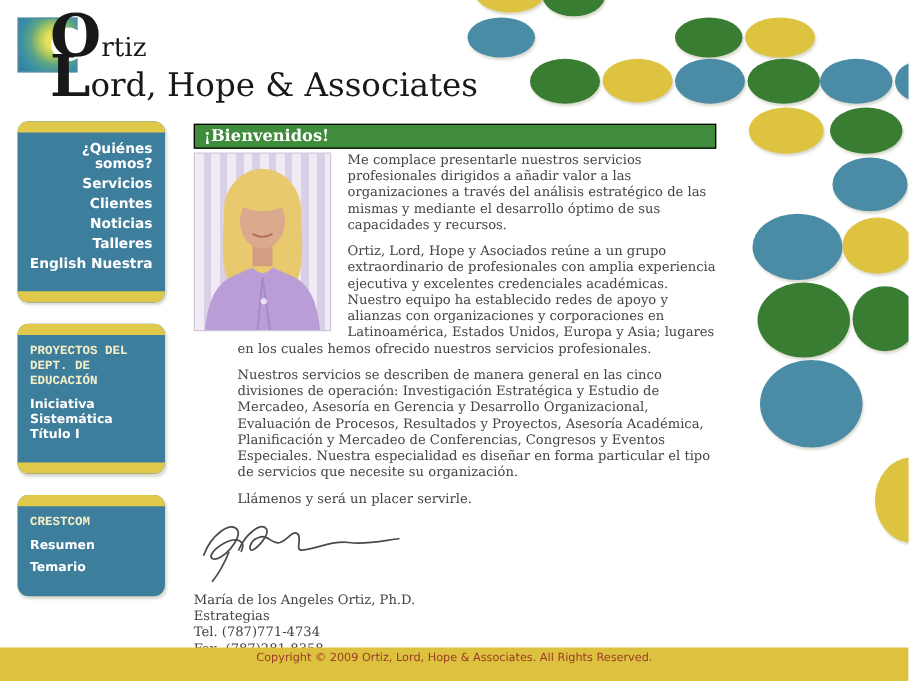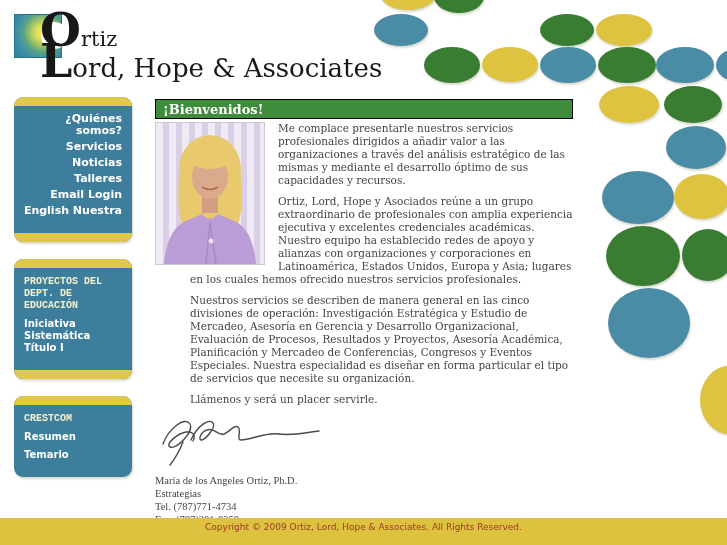--- a/index.html
+++ b/index.html
@@ -41,21 +41,21 @@
   .content{position:absolute;left:155px;top:99px;width:418px;color:#444;}
   .banner{height:20px;line-height:20px;background:#3f8c3c;border:1px solid #000000;
     color:#fff;font-size:13px;font-weight:bold;padding-left:7px;box-sizing:border-box;margin-bottom:3px;}
   .photo{float:left;width:110px;height:143px;margin:0 13px 6px 0;
     background:repeating-linear-gradient(90deg,#efeaf3 0 7px,#d9cfe6 7px 13px);
     border:1px solid #cfc6da;box-sizing:border-box;overflow:hidden;}
   .photo svg{display:block;}
   .content p{font-size:10.5px;line-height:13px;margin:0 0 8px 0;padding-left:35px;}
   .sig{margin:6px 0 2px 2px;}
   .contact{font-size:10.5px;line-height:13px;margin-top:4px;}
-  .contact .line{display:block;font-family:Liberation Serif, serif;}
+  .contact .line{display:block;}
 
   
   .footer{position:absolute;left:0;top:518px;width:727px;height:30px;background:#ddc23f;
     text-align:center;font-family:"DejaVu Sans", sans-serif;font-size:9px;font-weight:normal;
     color:#9c3a28;line-height:19px;}
 </style>
 </head>
 <body>
 
 <div class="page">
@@ -90,23 +90,23 @@
     <div class="logo-line2"><span class="big">L</span><span class="small">ord, Hope &amp; Associates</span></div>
   </div>
 
   <div class="sidebar">
 
     <div class="sbox">
       <div class="scap"></div>
       <div class="nav-list">
         <a class="nav-item">¿Quiénes somos?</a>
         <a class="nav-item">Servicios</a>
+        <a class="nav-item">Clientes</a>
         <a class="nav-item">Noticias</a>
         <a class="nav-item">Talleres</a>
-        <a class="nav-item">Email Login</a>
         <a class="nav-item">English Nuestra</a>
       </div>
       <div class="scap"></div>
     </div>
 
     <div class="sbox">
       <div class="scap"></div>
       <div class="sbox-inner">
         <div class="sbox-title">PROYECTOS DEL DEPT. DE EDUCACIÓN</div>
         <a class="sbox-link">Iniciativa Sistemática Título I</a>

